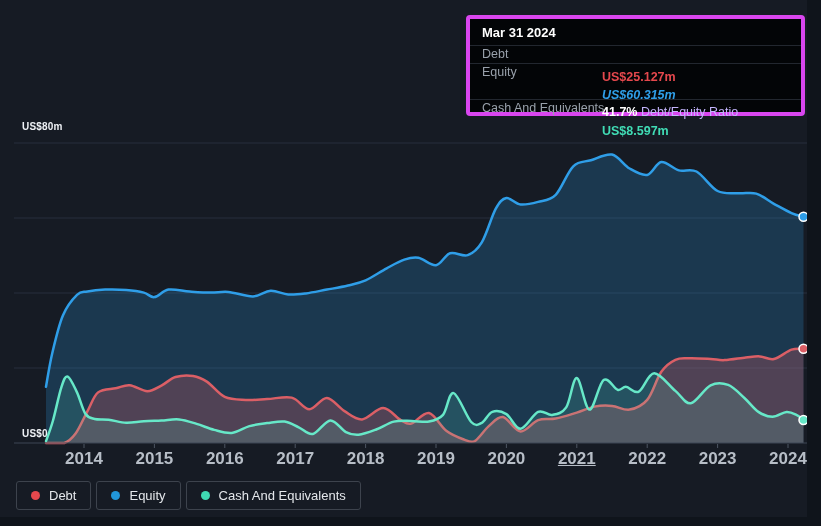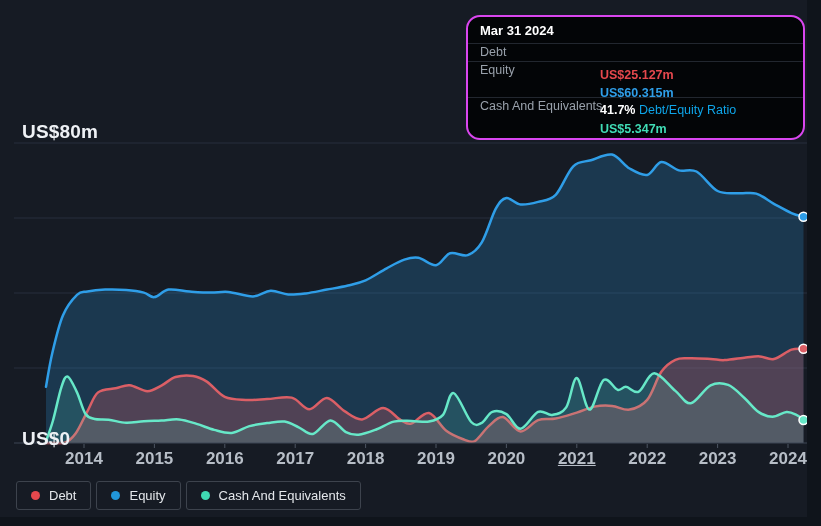--- a/index.html
+++ b/index.html
@@ -7,55 +7,55 @@
   #page{
     position:relative;width:821px;height:526px;overflow:hidden;
     background:#161b24;font-family:"Liberation Sans",sans-serif;
     -webkit-font-smoothing:antialiased;
   }
   #chart-svg{position:absolute;left:0;top:0;z-index:1;}
   .edge-strip-right{position:absolute;top:0;right:0;width:14px;height:526px;background:#0f141b;z-index:2;}
   .edge-strip-bottom{position:absolute;left:0;bottom:0;width:821px;height:9px;background:#0f141b;z-index:2;}
 
   .y-label{
-    position:absolute;left:22px;color:#eef1f5;font-size:19px;font-weight:700;z-index:2;letter-spacing:.2px;
+    position:absolute;left:22px;color:#eef1f5;font-size:10px;font-weight:700;z-index:2;letter-spacing:.2px;
   }
   #y-label-top{top:121px;}
   #y-label-bottom{top:428px;}
 
   #x-labels{position:absolute;left:0;top:449px;width:821px;height:16px;z-index:2;}
   #x-labels span{
     position:absolute;transform:translateX(-50%);color:#b7bec7;font-size:17px;font-weight:700;
   }
 
   
   #tooltip{
-    position:absolute;left:466px;top:15px;width:339px;height:125px;z-index:3;
-    background:#030507;border:2px solid #d946ef;border-radius:14px;
+    position:absolute;left:466px;top:15px;width:339px;height:101px;z-index:3;
+    background:#030507;border:4px solid #d946ef;border-radius:4px;
     color:#99a1ab;font-size:12.5px;
   }
   #tooltip .tt-title{
     position:absolute;left:12px;top:6px;color:#ffffff;font-weight:700;font-size:13px;
   }
   #tooltip .tt-sep{position:absolute;left:0;width:100%;height:1px;background:#22272f;}
   #tt-sep-1{top:26px;}
   #tt-sep-2{top:44px;}
   #tt-sep-3{top:80px;}
   .tt-row{position:absolute;left:12px;right:10px;height:17px;line-height:17px;}
   #tt-row-debt{top:27px;}
   #tt-row-equity{top:45px;}
   #tt-row-ratio{top:62px;}
   #tt-row-cash{top:81px;}
   .tt-label{position:absolute;left:0;color:#99a1ab;}
   .tt-value{position:absolute;left:120px;font-weight:700;margin-top:23px;}
   .tt-debt{color:#e5484d;}
-  .tt-equity{color:#2f9ee8;}
+  .tt-equity{color:#2f9ee8;font-style:italic;}
   .tt-cash{color:#40dcb5;}
   .tt-ratio-pct{color:#ffffff;font-weight:700;}
-  .tt-ratio-text{color:#0ea5e9;font-weight:400;}
+  .tt-ratio-text{color:#c4b5fd;font-weight:400;}
 
   
   #legend{position:absolute;left:16px;top:481px;height:29px;display:flex;gap:5px;z-index:3;}
   .legend-item{
     display:flex;align-items:center;gap:9px;height:29px;padding:0 14px;
     border:1px solid #3d434d;border-radius:3px;background:transparent;cursor:pointer;
   }
   .legend-dot{width:9px;height:9px;border-radius:50%;}
   .legend-label{color:#e4e7eb;font-size:13px;white-space:nowrap;}
 </style>
@@ -123,21 +123,21 @@
     </div>
     <div class="tt-row" id="tt-row-ratio">
       <span class="tt-value">
         <span class="tt-ratio-pct">41.7%</span>
         <span class="tt-ratio-text">Debt/Equity Ratio</span>
       </span>
     </div>
     <div class="tt-sep" id="tt-sep-3"></div>
     <div class="tt-row" id="tt-row-cash">
       <span class="tt-label">Cash And Equivalents</span>
-      <span class="tt-value tt-cash">US$5.347m</span>
+      <span class="tt-value tt-cash">US$8.597m</span>
     </div>
   </div>
 
   <div id="legend">
     <div class="legend-item">
       <span class="legend-dot" id="dot-debt" style="background: rgb(229, 72, 77);"></span>
       <span class="legend-label">Debt</span>
     </div>
     <div class="legend-item">
       <span class="legend-dot" id="dot-equity" style="background: rgb(33, 150, 217);"></span>

